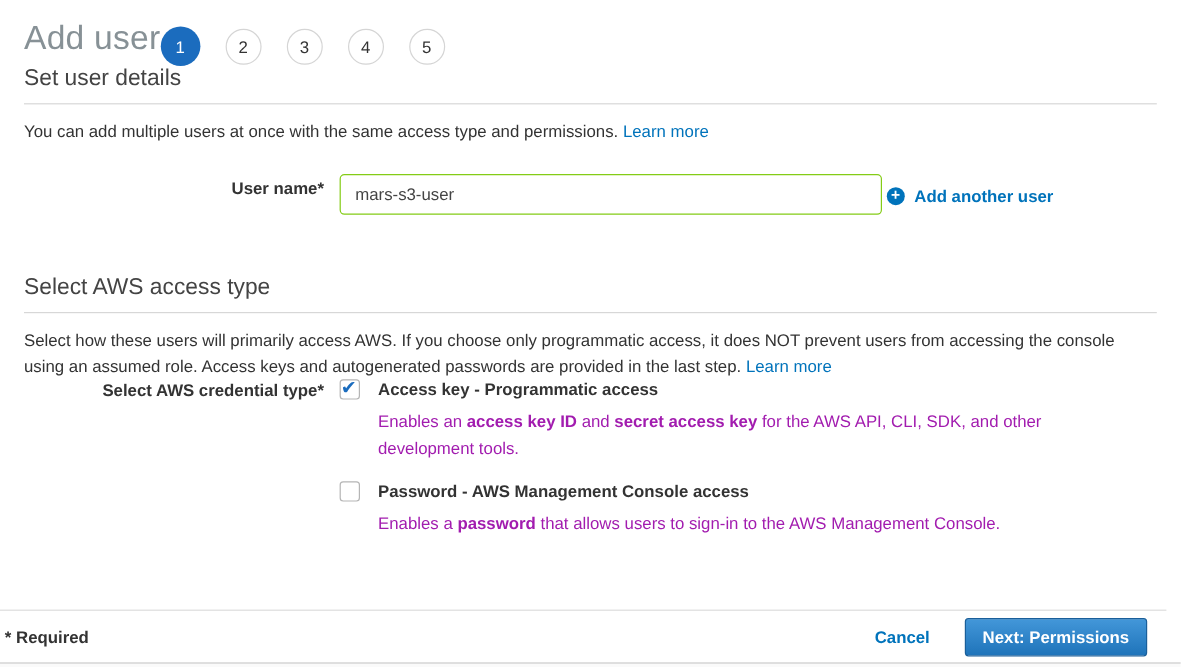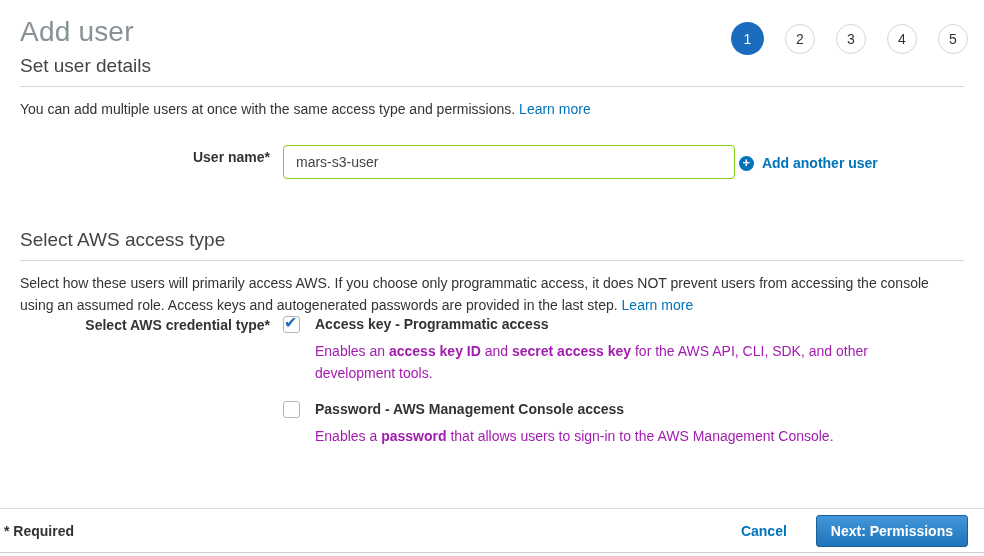--- a/index.html
+++ b/index.html
@@ -7,21 +7,21 @@
   body {
     font-family: "Liberation Sans", "DejaVu Sans", sans-serif;
     font-size: 14px;
     color: #333;
     background: #fff;
     overflow: hidden;
   }
   .page { position: relative; width: 984px; height: 556px; background: #fff; }
 
   
-  .header { display: flex; justify-content: space-between; align-items: flex-start; padding: 16px 16px 0 20px; }
+  .header { display: flex; align-items: flex-start; padding: 16px 16px 0 20px; }
   .page-title { font-size: 28px; font-weight: 400; color: #879196; letter-spacing: 0.2px; }
   .steps { display: flex; align-items: center; gap: 21px; margin-top: 6px; }
   .step {
     width: 30px; height: 30px; border-radius: 50%;
     border: 1px solid #d5d5d5; background: #fff; color: #333;
     display: flex; align-items: center; justify-content: center;
     font-size: 14px;
   }
   .step.active {
     width: 33px; height: 33px; border: none;
@@ -74,21 +74,21 @@
   .checkbox .check {
     position: absolute; top: -4px; left: 0px;
     color: var(--step-active, #1b6cbe);
     font-size: 16px; font-weight: bold;
   }
   .option-title { font-weight: bold; color: #333; }
   .option-desc { margin-top: 8px; max-width: 560px; line-height: 22px; color: #a21caf; }
 
   
   .footer {
-    position: absolute; left: 0; right: 0; bottom: 4px;
+    position: absolute; left: 0; right: 12px; bottom: 4px;
     border-top: 1px solid #ddd;
     display: flex; align-items: center;
     padding: 0 16px 0 4px; height: 44px; background: #fff;
   }
   .required { font-weight: bold; color: #333; }
   .footer-spacer { flex: 1; }
   .cancel-link { color: var(--link, #0073bb); font-weight: bold; margin-right: 29px; cursor: pointer; }
   .next-btn {
     background: linear-gradient(var(--button-gradient-top, #4397d9), var(--button-gradient-bottom, #1f74ba));
     color: #fff; font-weight: bold; font-size: 14px;

